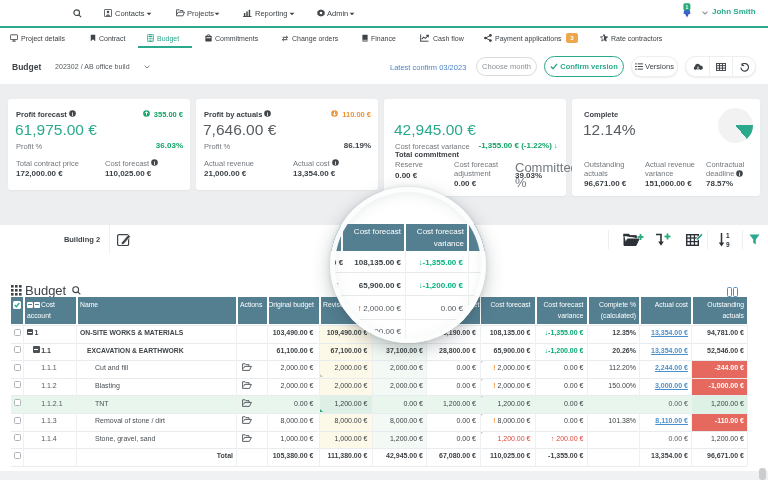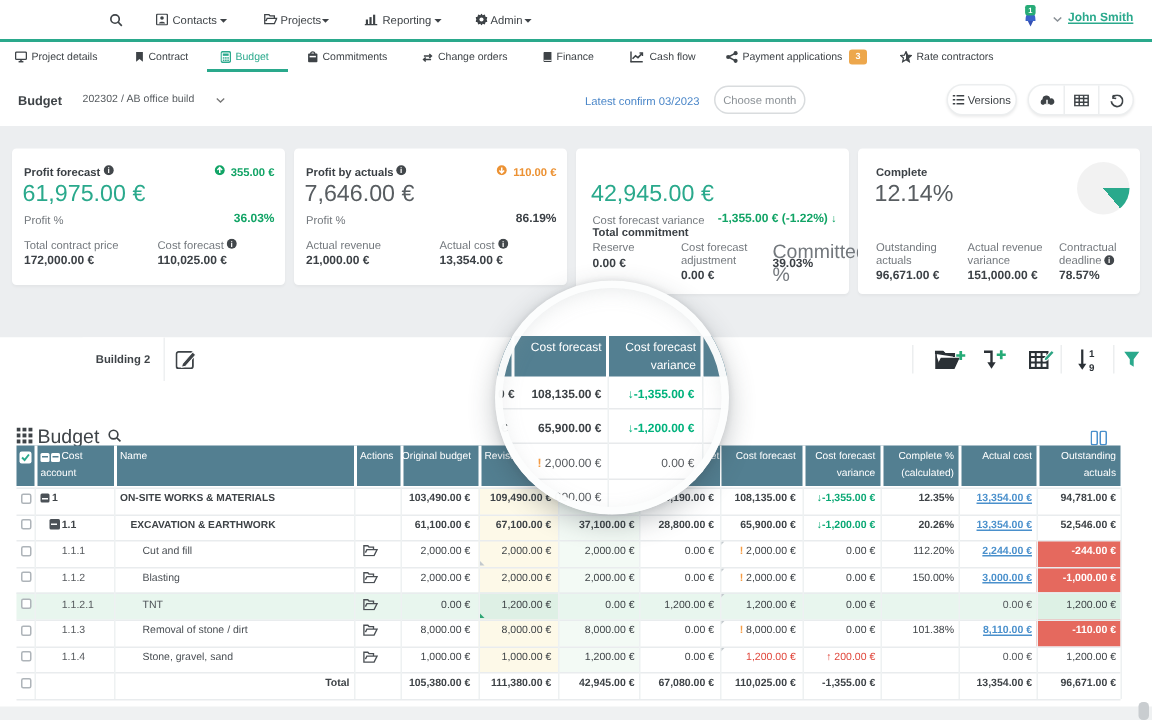--- a/index.html
+++ b/index.html
@@ -62,21 +62,21 @@
       </svg>
   <svg class="abs" style="left:682px;top:3px;" width="10" height="15" viewBox="0 0 10 15">
         <path d="M5 14.6 L3.2 11 L6.8 11 Z" fill="#3450b5"></path>
         <path d="M1.7 11 C1.7 7.8 2.1 7 3.2 6.2 L6.8 6.2 C7.9 7 8.3 7.8 8.3 11 Z" fill="#3b63c9"></path>
         <rect x="1.4" y="0.3" width="7" height="7" rx="1.6" fill="#27ab77"></rect>
         <text x="4.9" y="5.6" font-size="5" font-weight="bold" fill="#fff" text-anchor="middle" font-family="Liberation Sans">1</text>
       </svg>
   <svg class="abs" style="left:702px;top:11px;" width="6" height="4" viewBox="0 0 8 5">
         <path d="M0.7 0.7 L4 3.8 L7.3 0.7" fill="none" stroke="#8a9096" stroke-width="1.4"></path>
       </svg>
-  <span class="abs tealtxt" style="left:712px;top:7px;font-size:8px;font-weight:bold;text-decoration:underline;">John Smith</span>
+  <span class="abs tealtxt" style="left:712px;top:7px;font-size:8px;font-weight:bold;">John Smith</span>
 </div>
 
 <div class="abs" id="nav2" style="left:0;top:28px;width:768px;height:21px;background:#fff;font-size:7px;color:#3e4347;">
   <svg class="abs" style="left:10px;top:6px;" width="8" height="8" viewBox="0 0 10 9">
         <rect x="0.5" y="0.5" width="9" height="6" rx="0.8" fill="none" stroke="#3e4347" stroke-width="1.1"></rect>
         <line x1="3" y1="8.4" x2="7" y2="8.4" stroke="#3e4347" stroke-width="1.3"></line>
         <line x1="5" y1="7" x2="5" y2="8" stroke="#3e4347" stroke-width="1.3"></line>
       </svg>
   <span class="abs" style="left:21px;top:7px;">Project details</span>
   <svg class="abs" style="left:90px;top:6px;" width="6" height="8" viewBox="0 0 8 10">
@@ -135,20 +135,23 @@
 <div class="abs" style="left:138px;top:46px;width:54px;height:2px;background:#2aa98c;"></div>
 
 <div class="abs" id="row3" style="left:0;top:49px;width:768px;height:35px;background:#fff;">
   <span class="abs" style="left:12px;top:13px;font-size:8.5px;font-weight:bold;color:#3e4347;">Budget</span>
   <span class="abs" style="left:55px;top:13.5px;font-size:7px;color:#555a5e;letter-spacing:0.05px;">202302 / AB office build</span>
   <svg class="abs" style="left:144px;top:16px;" width="6" height="4" viewBox="0 0 8 5">
         <path d="M0.7 0.7 L4 3.8 L7.3 0.7" fill="none" stroke="#777" stroke-width="1.2"></path>
       </svg>
   <span class="abs" style="left:390px;top:13.5px;font-size:7.5px;color:#4a86c8;">Latest confirm 03/2023</span>
   <div class="abs" style="left:476px;top:8px;width:61px;height:19px;border:1px solid #d9dcde;border-radius:9.5px;color:#8b9196;font-size:7.5px;line-height:17px;text-align:center;white-space:nowrap;">Choose month</div>
+  <div class="abs" style="left:544px;top:7px;width:80px;height:21px;border:1px solid #2aa98c;border-radius:10.5px;color:#2aa98c;font-size:7.5px;font-weight:bold;line-height:19px;text-align:center;white-space:nowrap;"><svg style="display:inline-block;vertical-align:-0.5px;margin-right:2px;" width="8" height="7" viewBox="0 0 9 8">
+          <path d="M1 4 L3.4 6.6 L8 1" fill="none" stroke="#2aa98c" stroke-width="1.6"></path>
+        </svg>Confirm version</div>
   <div class="abs" style="left:631px;top:7px;width:47px;height:21px;background:#fff;border:1px solid #eceeef;border-radius:10.5px;box-shadow:0 1px 2px rgba(0,0,0,0.08);color:#3e4347;font-size:7.5px;line-height:19px;text-align:center;white-space:nowrap;"><svg style="display:inline-block;vertical-align:-0.5px;margin-right:2px;" width="8" height="7" viewBox="0 0 9 8">
           <g stroke="#3e4347" stroke-width="1.1">
             <line x1="0" y1="1" x2="2" y2="1"></line>
             <line x1="3" y1="1" x2="9" y2="1"></line>
             <line x1="0" y1="4" x2="2" y2="4"></line>
             <line x1="3" y1="4" x2="9" y2="4"></line>
             <line x1="0" y1="7" x2="2" y2="7"></line>
             <line x1="3" y1="7" x2="9" y2="7"></line>
           </g>
         </svg>Versions</div>

